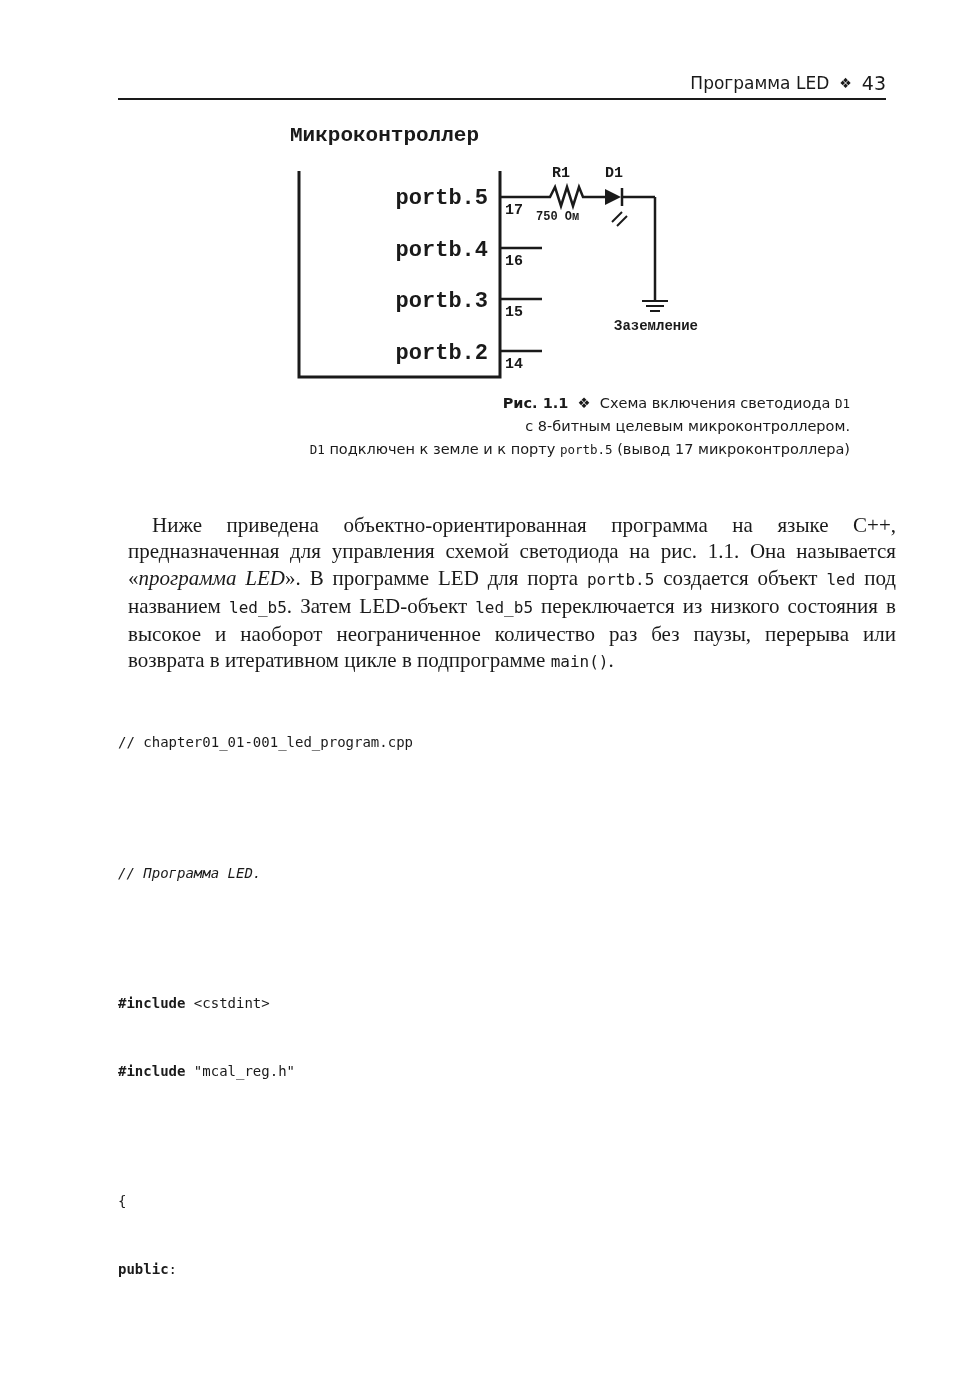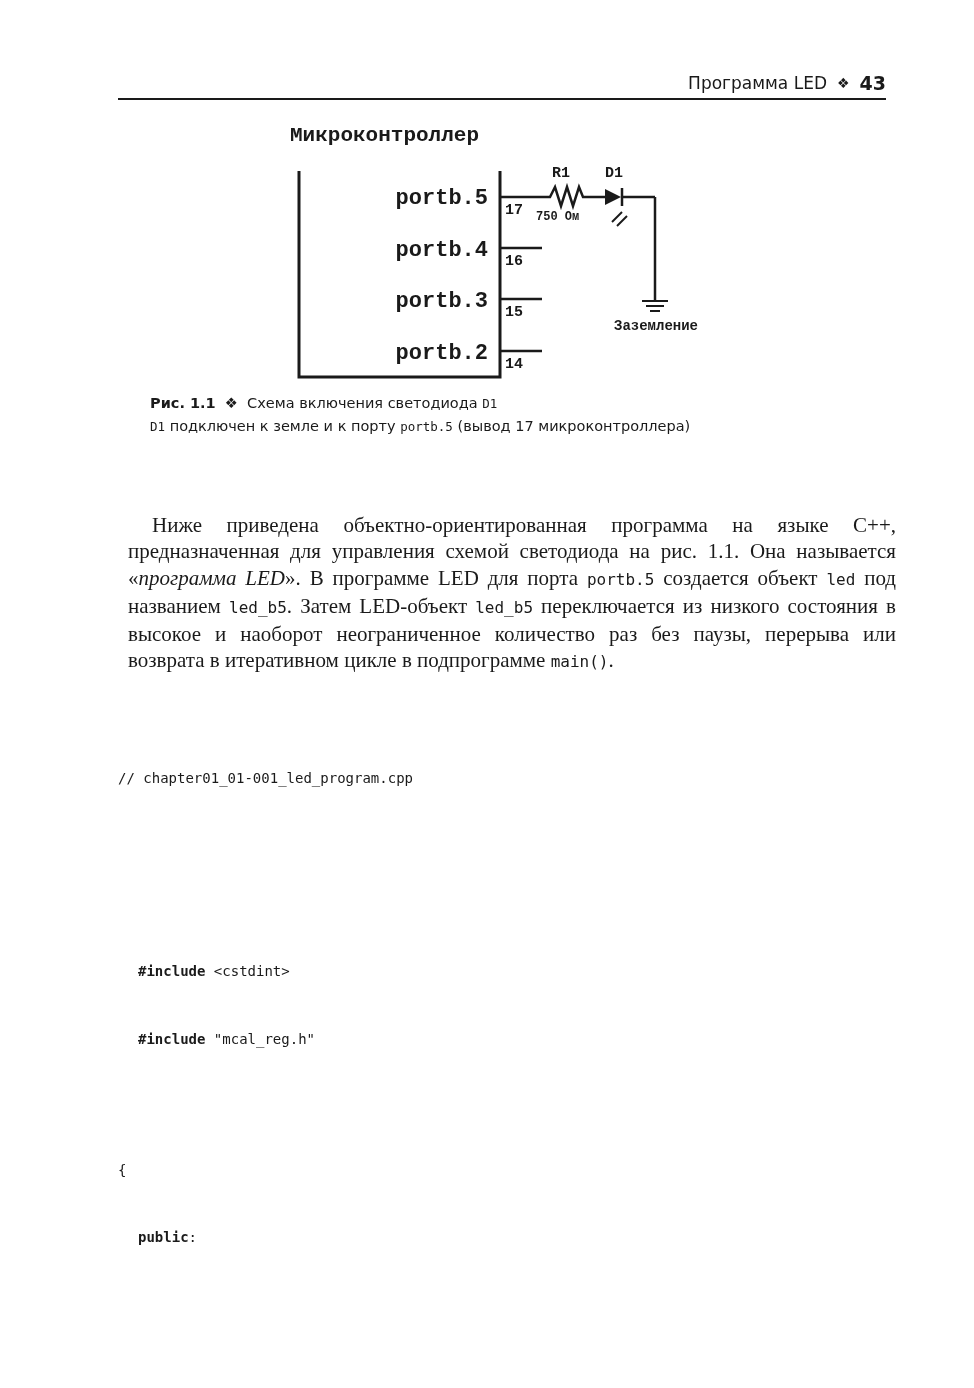--- a/index.html
+++ b/index.html
@@ -4,50 +4,50 @@
   <style>
     html, body { margin: 0; padding: 0; background: #ffffff; }
     body { width: 974px; height: 1388px; position: relative; overflow: hidden; color: #1a1a1a; }
     .header {
       position: absolute; left: 118px; top: 68px; width: 768px; height: 30px;
       border-bottom: 2px solid #1a1a1a;
       font-family: "DejaVu Sans", sans-serif; font-size: 17px;
       display: flex; justify-content: flex-end; align-items: center; gap: 10px;
     }
     .header .sep { font-size: 14px; }
-    .header .pagenum { font-weight: bold; font-size: 19px; text-align: center; }
+    .header .pagenum { font-weight: normal; font-size: 19px; text-align: center; }
 
     .diagram { position: absolute; left: 280px; top: 115px; width: 460px; height: 275px; text-align: center; }
     .diagram svg { width: 100%; height: 100%; }
     .mono-b { font-family: "Liberation Mono", monospace; font-weight: bold; fill: #1a1a1a; }
 
     .caption {
       position: absolute; left: 150px; top: 392px; width: 700px;
-      text-align: left; font-family: "DejaVu Sans", sans-serif; font-size: 14.5px; line-height: 23px;
+      text-align: right; font-family: "DejaVu Sans", sans-serif; font-size: 14.5px; line-height: 23px;
     }
     .caption .figlabel { font-weight: bold; }
     .caption code { font-family: "DejaVu Sans Mono", monospace; font-size: 12.5px; }
 
     .body-text {
       position: absolute; left: 128px; top: 512px; width: 768px;
       font-family: "Liberation Serif", serif; font-size: 21px; line-height: 26.3px;
       text-align: justify; text-indent: 24px;
     }
     .body-text code { font-family: "DejaVu Sans Mono", monospace; font-size: 16px; }
     .body-text em { font-style: italic; }
 
     .code {
       position: absolute; left: 118px; top: 686px; width: 768px;
       font-family: "DejaVu Sans Mono", monospace; font-size: 14px; line-height: 22.6px;
       white-space: pre; color: #1a1a1a;
     }
     .code .line { height: 22.6px; }
     .code .gap { height: 17.5px; }
-    .code .kw { font-weight: bold; margin-left: 20px; }
-    .code .cm { font-style: italic; margin-top: 36px; }
+    .code .kw { font-weight: bold; }
+    .code .cm { font-style: italic; }
   </style>
 </head>
 <body>
 
 <div class="header">
   <span>Программа LED</span>
   <span class="sep">❖</span>
   <span class="pagenum">43</span>
 </div>
 
@@ -96,33 +96,35 @@
   </svg>
 </div>
 
 <div class="caption">
   <div>
     <span class="figlabel">Рис. 1.1</span>
     &nbsp;<span>❖</span>&nbsp;
     <span>Схема включения светодиода</span>
     <code>D1</code>
   </div>
+  <div>с 8-битным целевым микроконтроллером.</div>
   <div>
     <code>D1</code>
     <span>подключен к земле и к порту</span>
     <code>portb.5</code>
     <span>(вывод 17 микроконтроллера)</span>
   </div>
 </div>
 
 <div class="body-text"><span>Ниже приведена объектно-ориентированная программа на языке C++, предназначенная для управления схемой светодиода на рис. 1.1. Она называется «</span><em>программа LED</em><span>». В программе LED для порта </span><code>portb.5</code><span> создается объект </span><code>led</code><span> под названием </span><code>led_b5</code><span>. Затем LED-объект </span><code>led_b5</code><span> переключается из низкого состояния в высокое и наоборот неограниченное количество раз без паузы, перерыва или возврата в итеративном цикле в подпрограмме </span><code>main()</code><span>.</span></div>
 
 <div class="code">
   <div class="line cm" style="font-style:normal">// chapter01_01-001_led_program.cpp</div>
   <div class="gap"></div>
+  <div class="line cm">// Программа LED.</div>
   <div class="gap"></div>
   <div class="line"><span class="kw">#include</span><span> &lt;cstdint&gt;</span></div>
   <div class="line"><span class="kw">#include</span><span> "mcal_reg.h"</span></div>
   <div class="gap"></div>
   <div class="line">{</div>
   <div class="line"><span class="kw">public</span><span>:</span></div>
   
   
   
   

